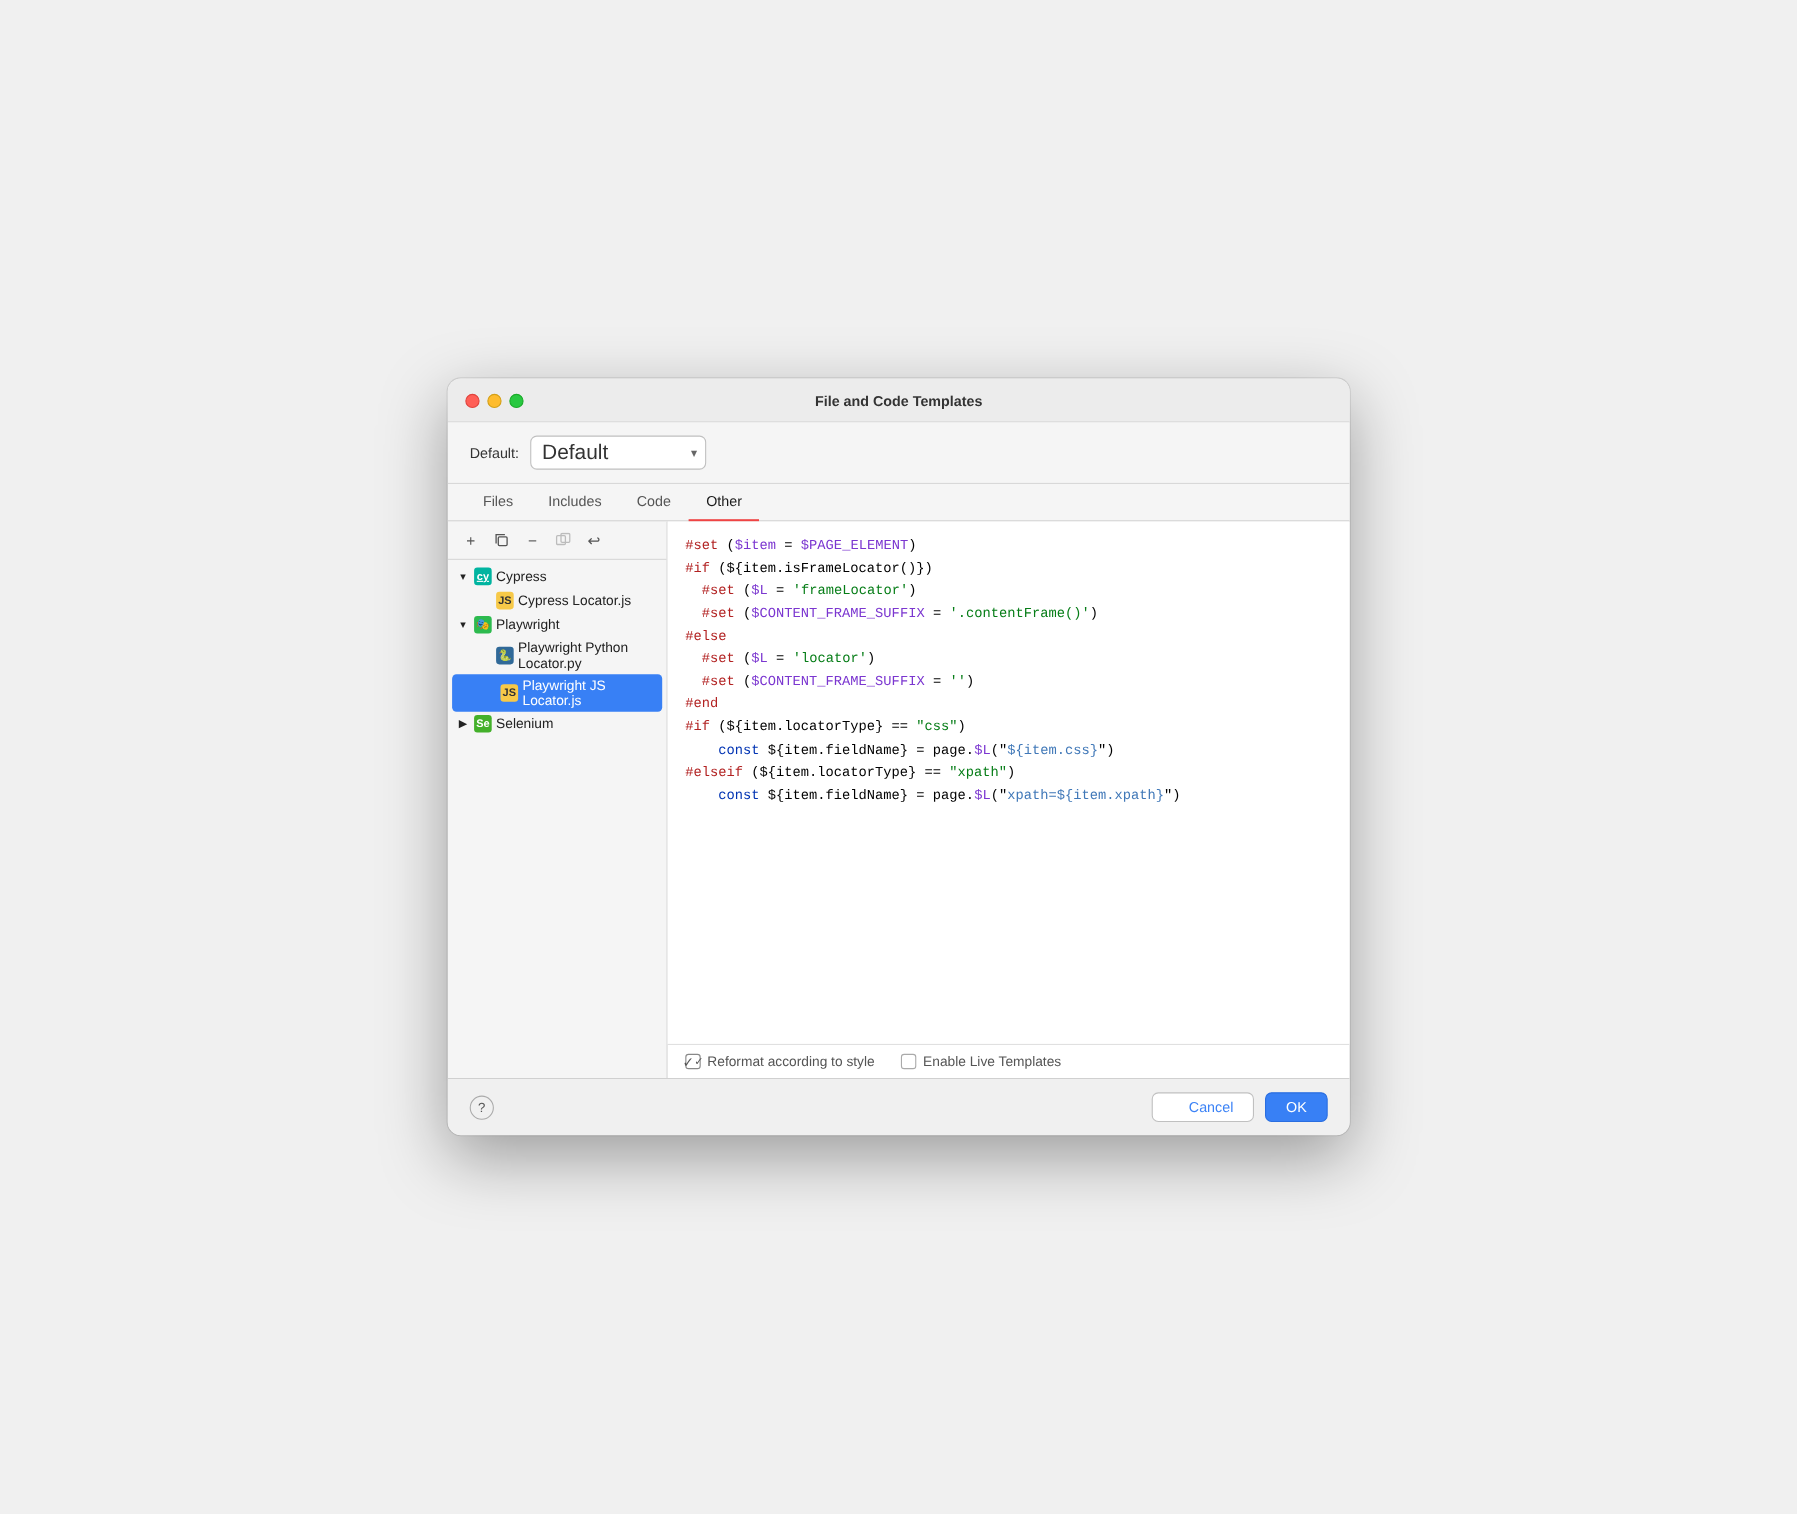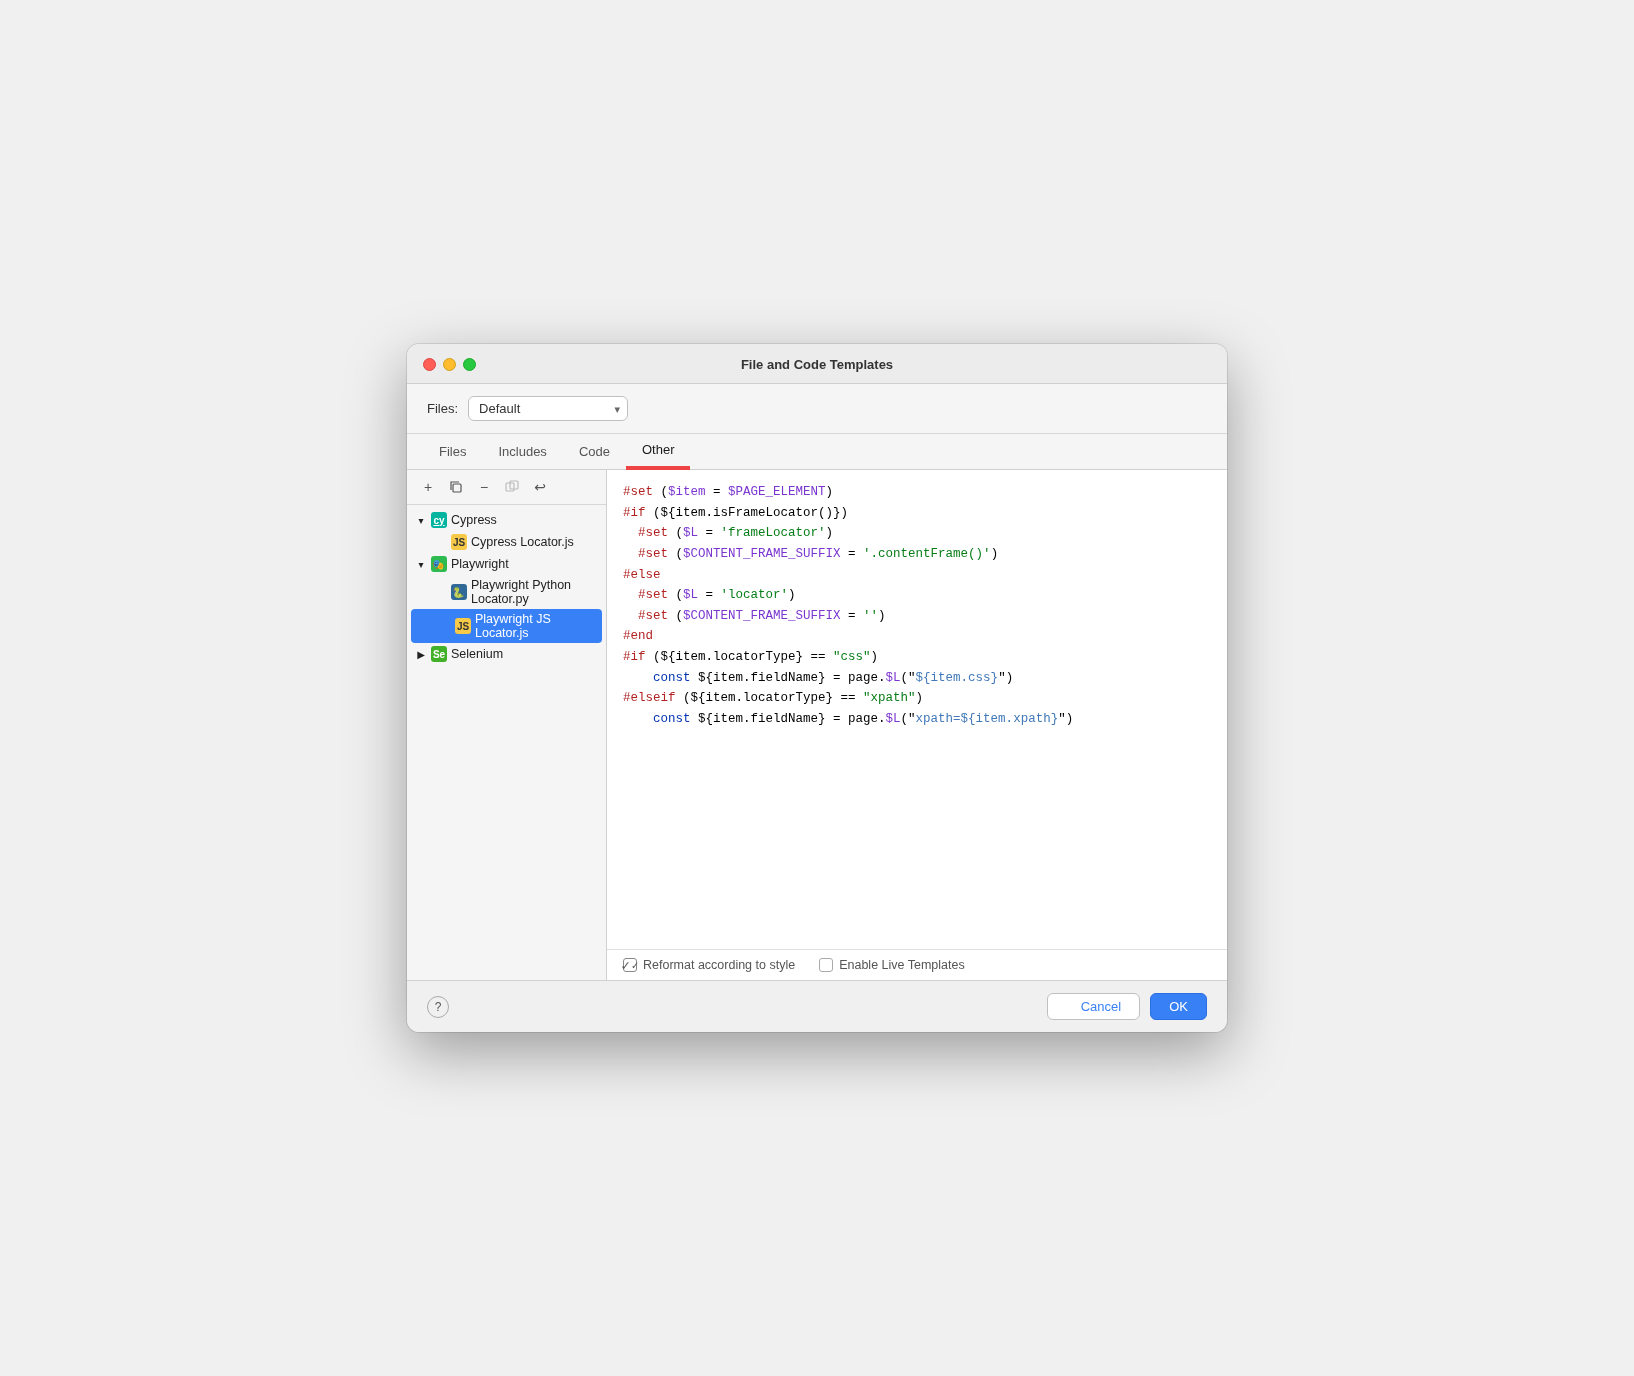--- a/index.html
+++ b/index.html
@@ -63,21 +63,21 @@
     }
     .scheme-label {
       font-size: 13px;
       color: #333;
     }
     .scheme-select {
       padding: 4px 30px 4px 10px;
       border: 1px solid #c0c0c0;
       border-radius: 6px;
       background: white;
-      font-size: 13px;
+      font-size: 19px;
       appearance: none;
       -webkit-appearance: none;
       cursor: pointer;
       width: 160px;
       color: #333;
       position: relative;
     }
     .scheme-select-wrapper {
       position: relative;
       display: inline-block;
@@ -103,21 +103,21 @@
     .tab {
       padding: 8px 16px 9px;
       font-size: 13px;
       color: #555;
       cursor: pointer;
       border-bottom: 2px solid transparent;
       margin-bottom: -1px;
     }
     .tab.active {
       color: #1a1a1a;
-      border-bottom: 4px solid #ef4444;
+      border-bottom: 2px solid #ef4444;
       font-weight: 500;
       text-align: center;
     }
     .main-content {
       display: flex;
       flex: 1;
       overflow: hidden;
     }
     .left-panel {
       width: 200px;
@@ -334,21 +334,21 @@
   <div class="title-bar">
     <div class="traffic-lights">
       <div class="traffic-light close"></div>
       <div class="traffic-light minimize"></div>
       <div class="traffic-light maximize"></div>
     </div>
     <span class="title-bar-title">File and Code Templates</span>
   </div>
 
   <div class="scheme-row">
-    <span class="scheme-label">Files:</span>
+    <span class="scheme-label">Default:</span>
     <div class="scheme-select-wrapper">
       <select class="scheme-select">
         <option>Default</option>
         <option>Project</option>
         <option>Custom</option>
       </select>
     </div>
   </div>
 
   <div class="tabs-row">

